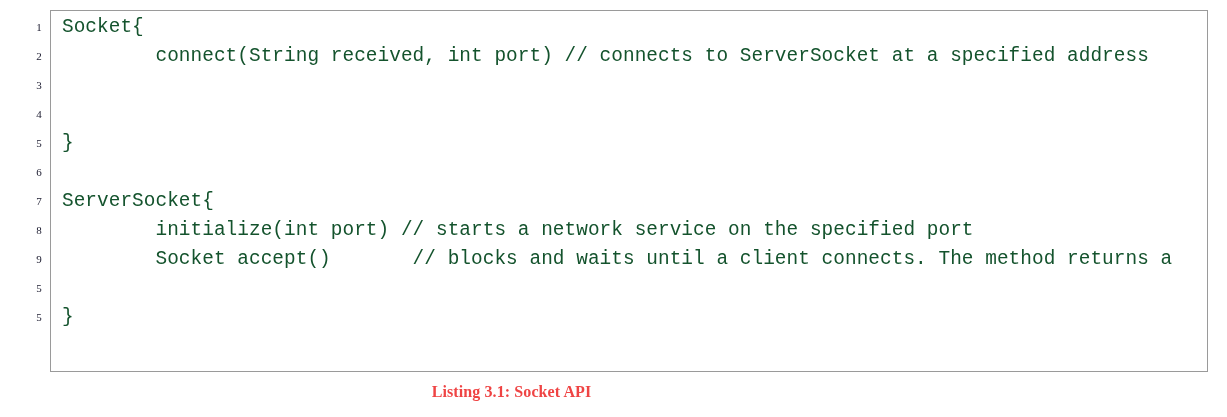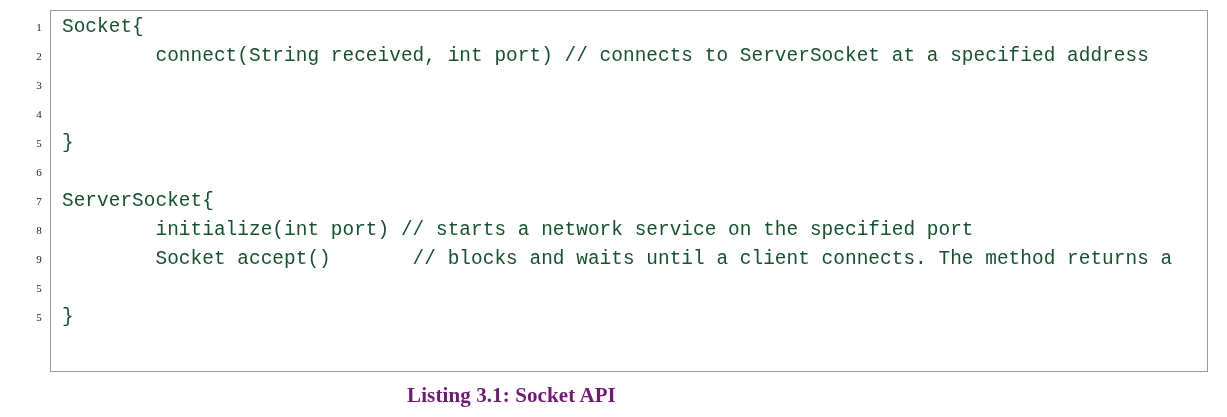--- a/index.html
+++ b/index.html
@@ -74,23 +74,23 @@
   }
 
   
   #caption {
     position: absolute;
     left: 0px;
     top: 383px;
     width: 1023px;
     text-align: center;
     font-family: "Liberation Serif", "DejaVu Serif", serif;
-    font-size: 21px;
+    font-size: 16px;
     font-weight: bold;
-    color: #701a75;
+    color: #ef4444;
     letter-spacing: 0.1px;
   }
 </style>
 </head>
 <body>
 
 <div id="figure">
 
   <div id="listing-box"></div>
 

